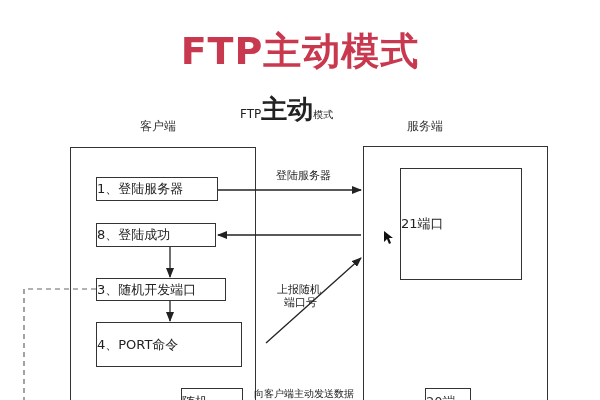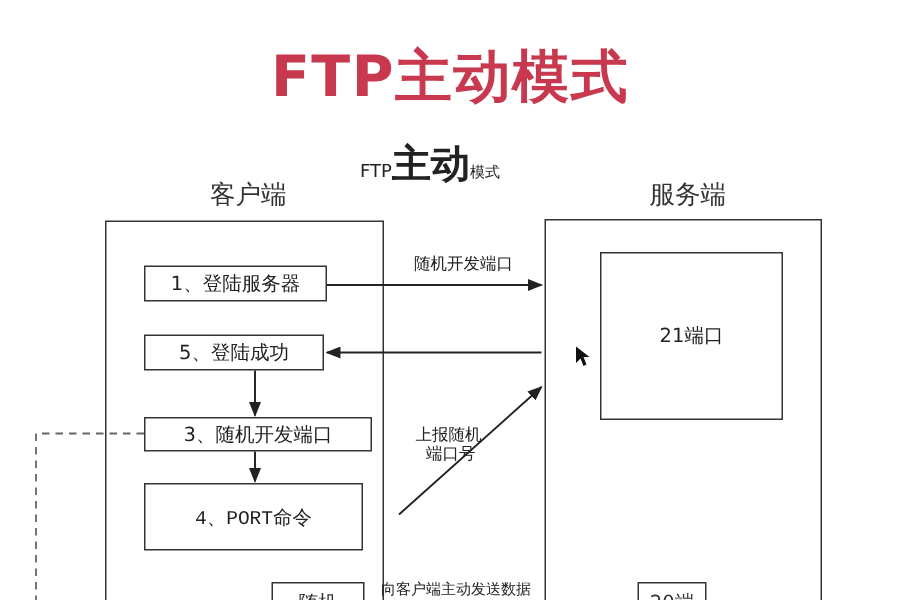--- a/index.html
+++ b/index.html
@@ -2,67 +2,67 @@
 <html><head>
 <meta charset="utf-8">
 <style>
   html, body { margin:0; padding:0; }
   body { width:600px; height:400px; overflow:hidden; background:#ffffff; position:relative; font-family:"DejaVu Sans", sans-serif; color:#222; }
   .abs { position:absolute; }
   .main-title { left:0; width:600px; top:26px; text-align:center; font-size:38px; font-weight:bold; color:#c8394f; letter-spacing:1px; font-family:"DejaVu Sans", sans-serif; }
   .sub-title { left:240px; top:92px; font-size:12px; color:#222; white-space:nowrap; }
   .sub-title .big { font-size:26px; font-weight:bold; }
   .sub-title .small { font-size:10px;text-align:right; }
-  .side-label { font-size:17px; color:#333; }
+  .side-label { font-size:12px; color:#333; }
   .frame { border:1.5px solid #333; background:transparent; }
-  .step { border:1.5px solid #333; background:#fff; font-size:13px; display:flex; align-items:center; justify-content:center; box-sizing:border-box; white-space:nowrap; }
+  .step { border:1.5px solid #333; background:#fff; font-size:13px; display:flex; align-items:center; justify-content:flex-start; box-sizing:border-box; white-space:nowrap; }
   .lbl { font-size:11px; color:#222; white-space:nowrap; line-height:13px; }
   svg.lines { position:absolute; left:0; top:0; }
 </style>
 </head>
 <body>
 
 <div class="abs main-title">FTP主动模式</div>
 
 <div class="abs sub-title">
   <span>FTP</span><span class="big">主动</span><span class="small">模式</span>
 </div>
 
 <div class="abs side-label" style="left:140px; top:118px;">客户端</div>
-<div class="abs side-label" style="left:433px; top:118px;">服务端</div>
+<div class="abs side-label" style="left:407px; top:118px;">服务端</div>
 
 <div class="abs frame" style="left:70px; top:147px; width:184px; height:270px;"></div>
 
 <div class="abs frame" style="left:363px; top:146px; width:183px; height:270px;"></div>
 
 <div class="abs step" style="left:400px; top:168px; width:122px; height:112px; font-size:13px;">
   <span>21端口</span>
 </div>
 
 <div class="abs step" style="left:96px; top:177px; width:122px; height:24px;">
   <span>1、登陆服务器</span>
 </div>
 <div class="abs step" style="left:96px; top:223px; width:120px; height:24px;">
-  <span>5、登陆成功</span>
+  <span>8、登陆成功</span>
 </div>
-<div class="abs step" style="left:96px; top:278px; width:152px; height:23px;">
+<div class="abs step" style="left:96px; top:278px; width:130px; height:23px;">
   <span>3、随机开发端口</span>
 </div>
-<div class="abs step" style="left:96px; top:322px; width:146px; height:45px;font-family:Liberation Mono, monospace;">
+<div class="abs step" style="left:96px; top:322px; width:146px; height:45px;">
   <span>4、PORT命令</span>
 </div>
 
 <div class="abs step" style="left:181px; top:388px; width:62px; height:24px; align-items:flex-start; padding-top:4px; color:#333;">
   <span>随机</span>
 </div>
 <div class="abs step" style="left:425px; top:388px; width:46px; height:24px; align-items:flex-start; padding-top:4px; color:#333;">
   <span>20端</span>
 </div>
 
-<div class="abs lbl" style="left:276px; top:169px;">随机开发端口</div>
+<div class="abs lbl" style="left:276px; top:169px;">登陆服务器</div>
 <div class="abs lbl" style="left:277px; top:283px;">上报随机</div>
 <div class="abs lbl" style="left:284px; top:296px;">端口号</div>
 <div class="abs lbl" style="left:254px; top:387px; font-size:10px;">向客户端主动发送数据</div>
 
 <svg class="lines" width="600" height="400">
   <defs>
     <marker id="ah" markerWidth="10" markerHeight="8" refX="9" refY="4" orient="auto" markerUnits="userSpaceOnUse">
       <path d="M0,0 L10,4 L0,8 Z" fill="#222"></path>
     </marker>
   </defs>

